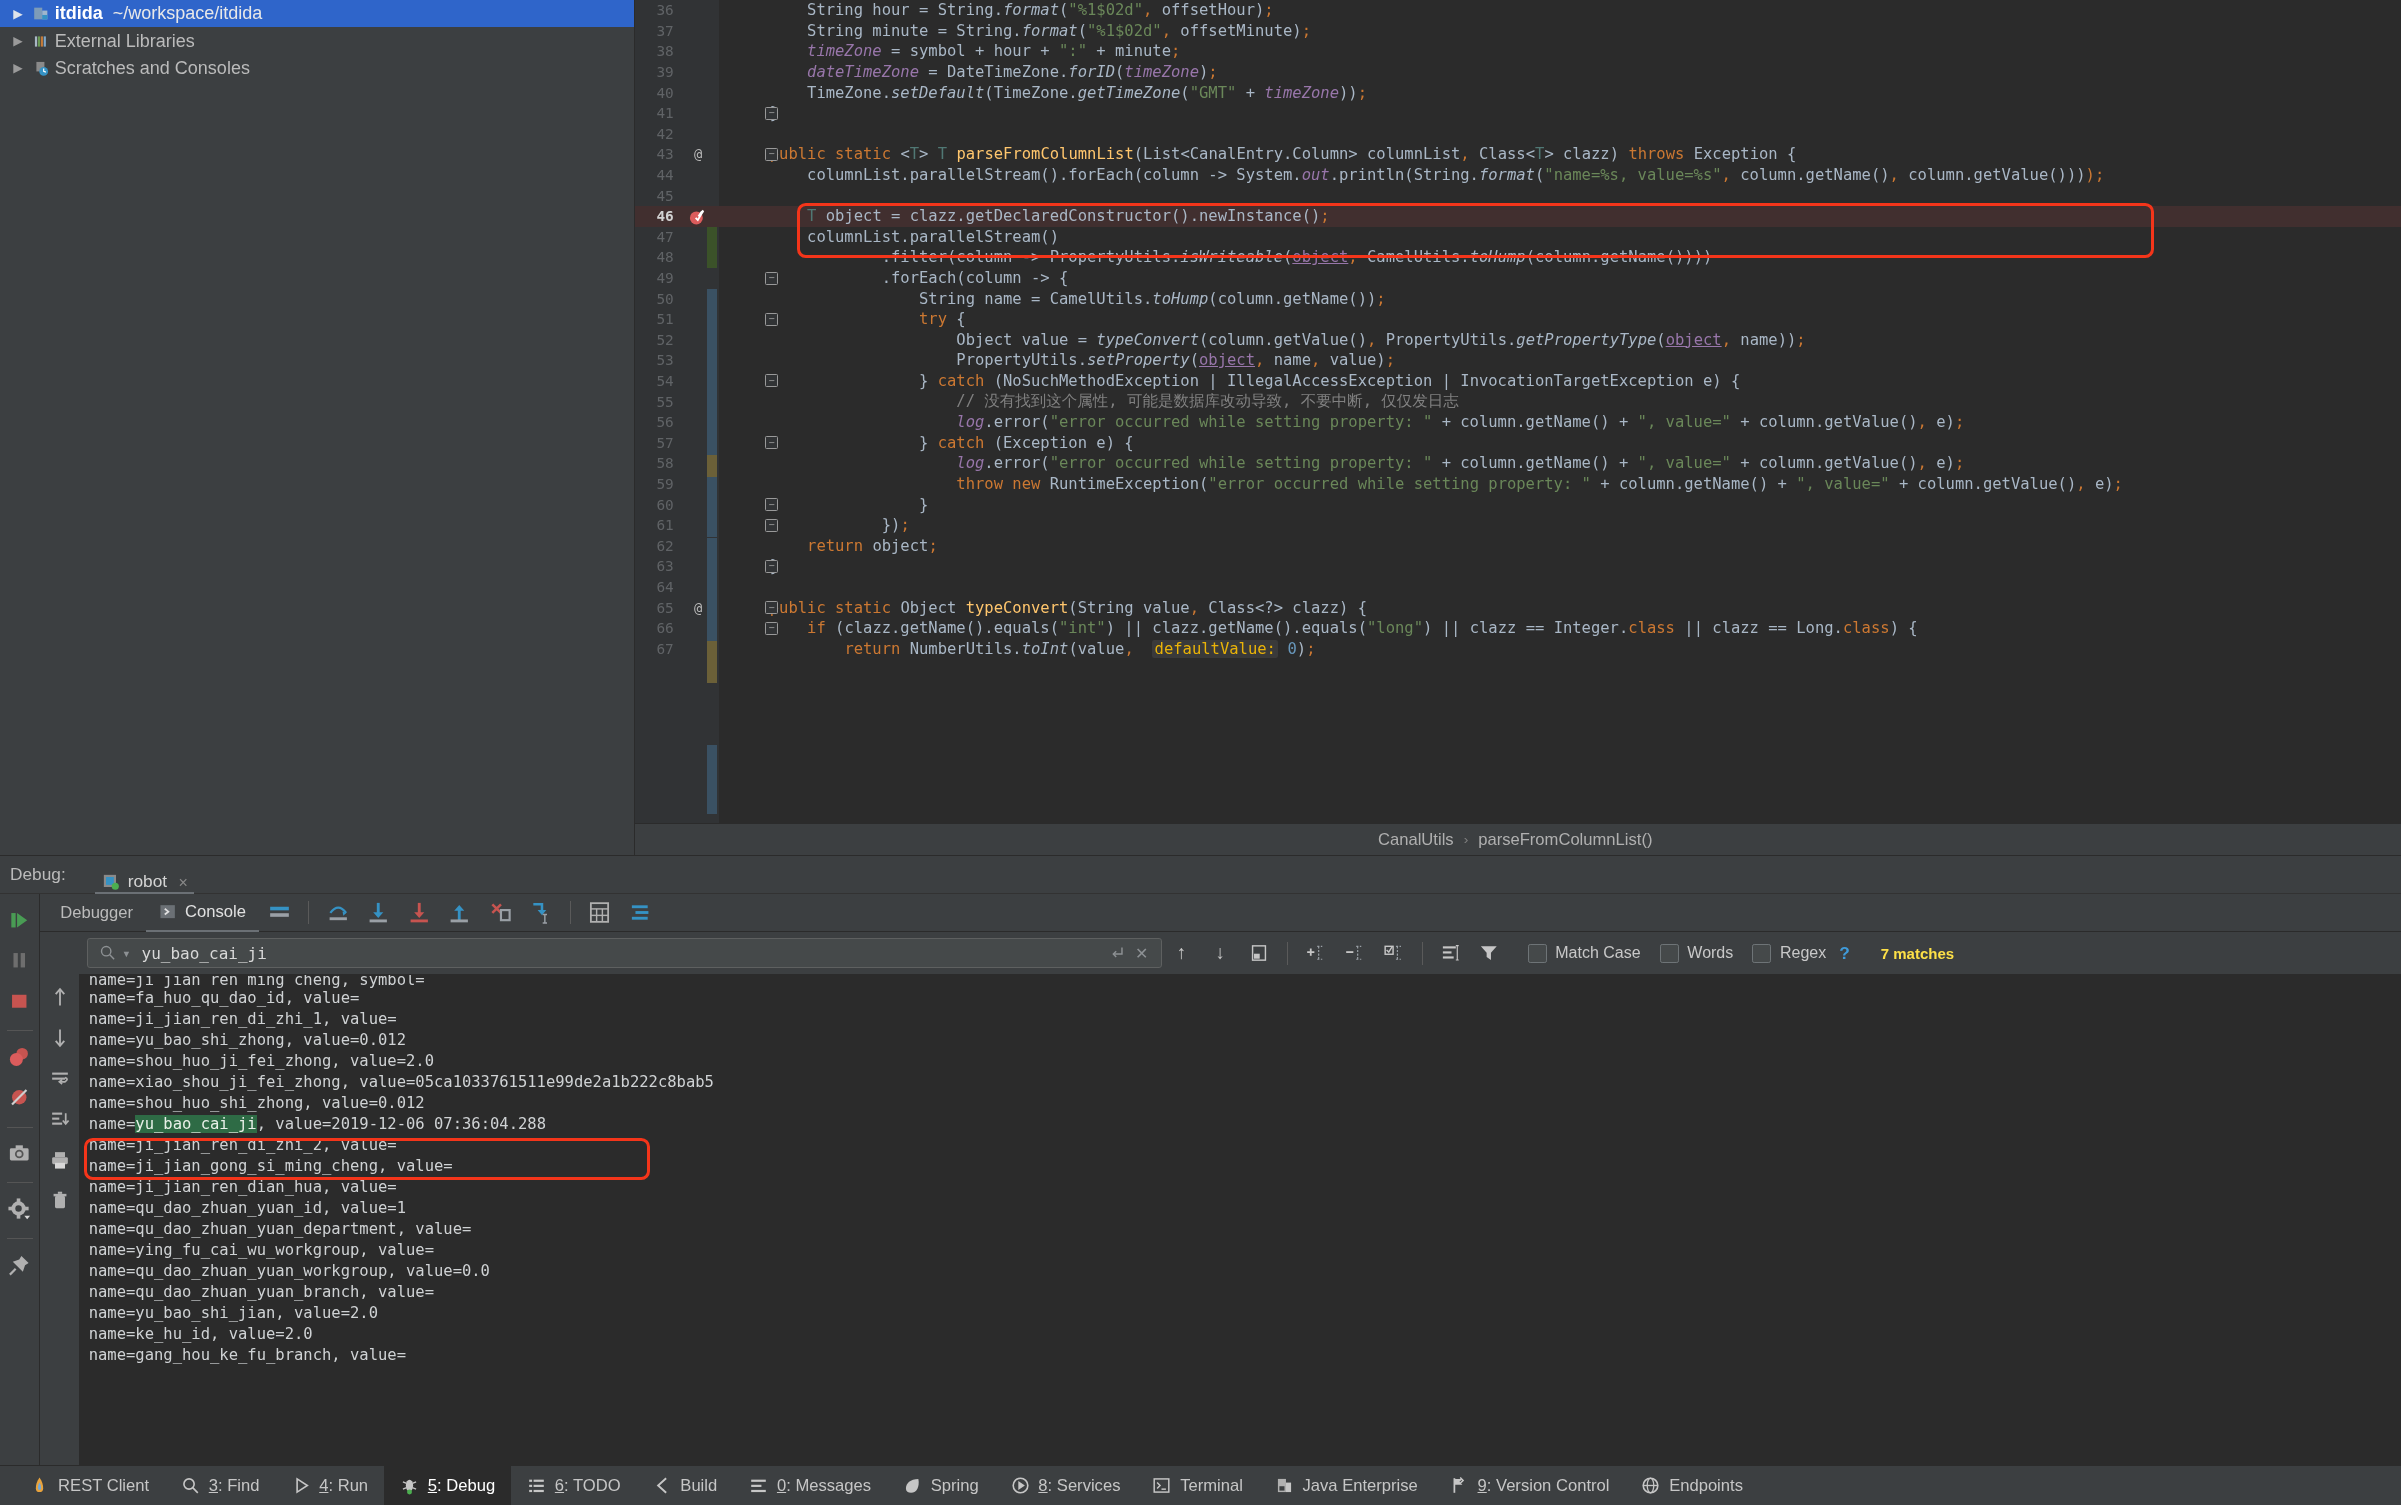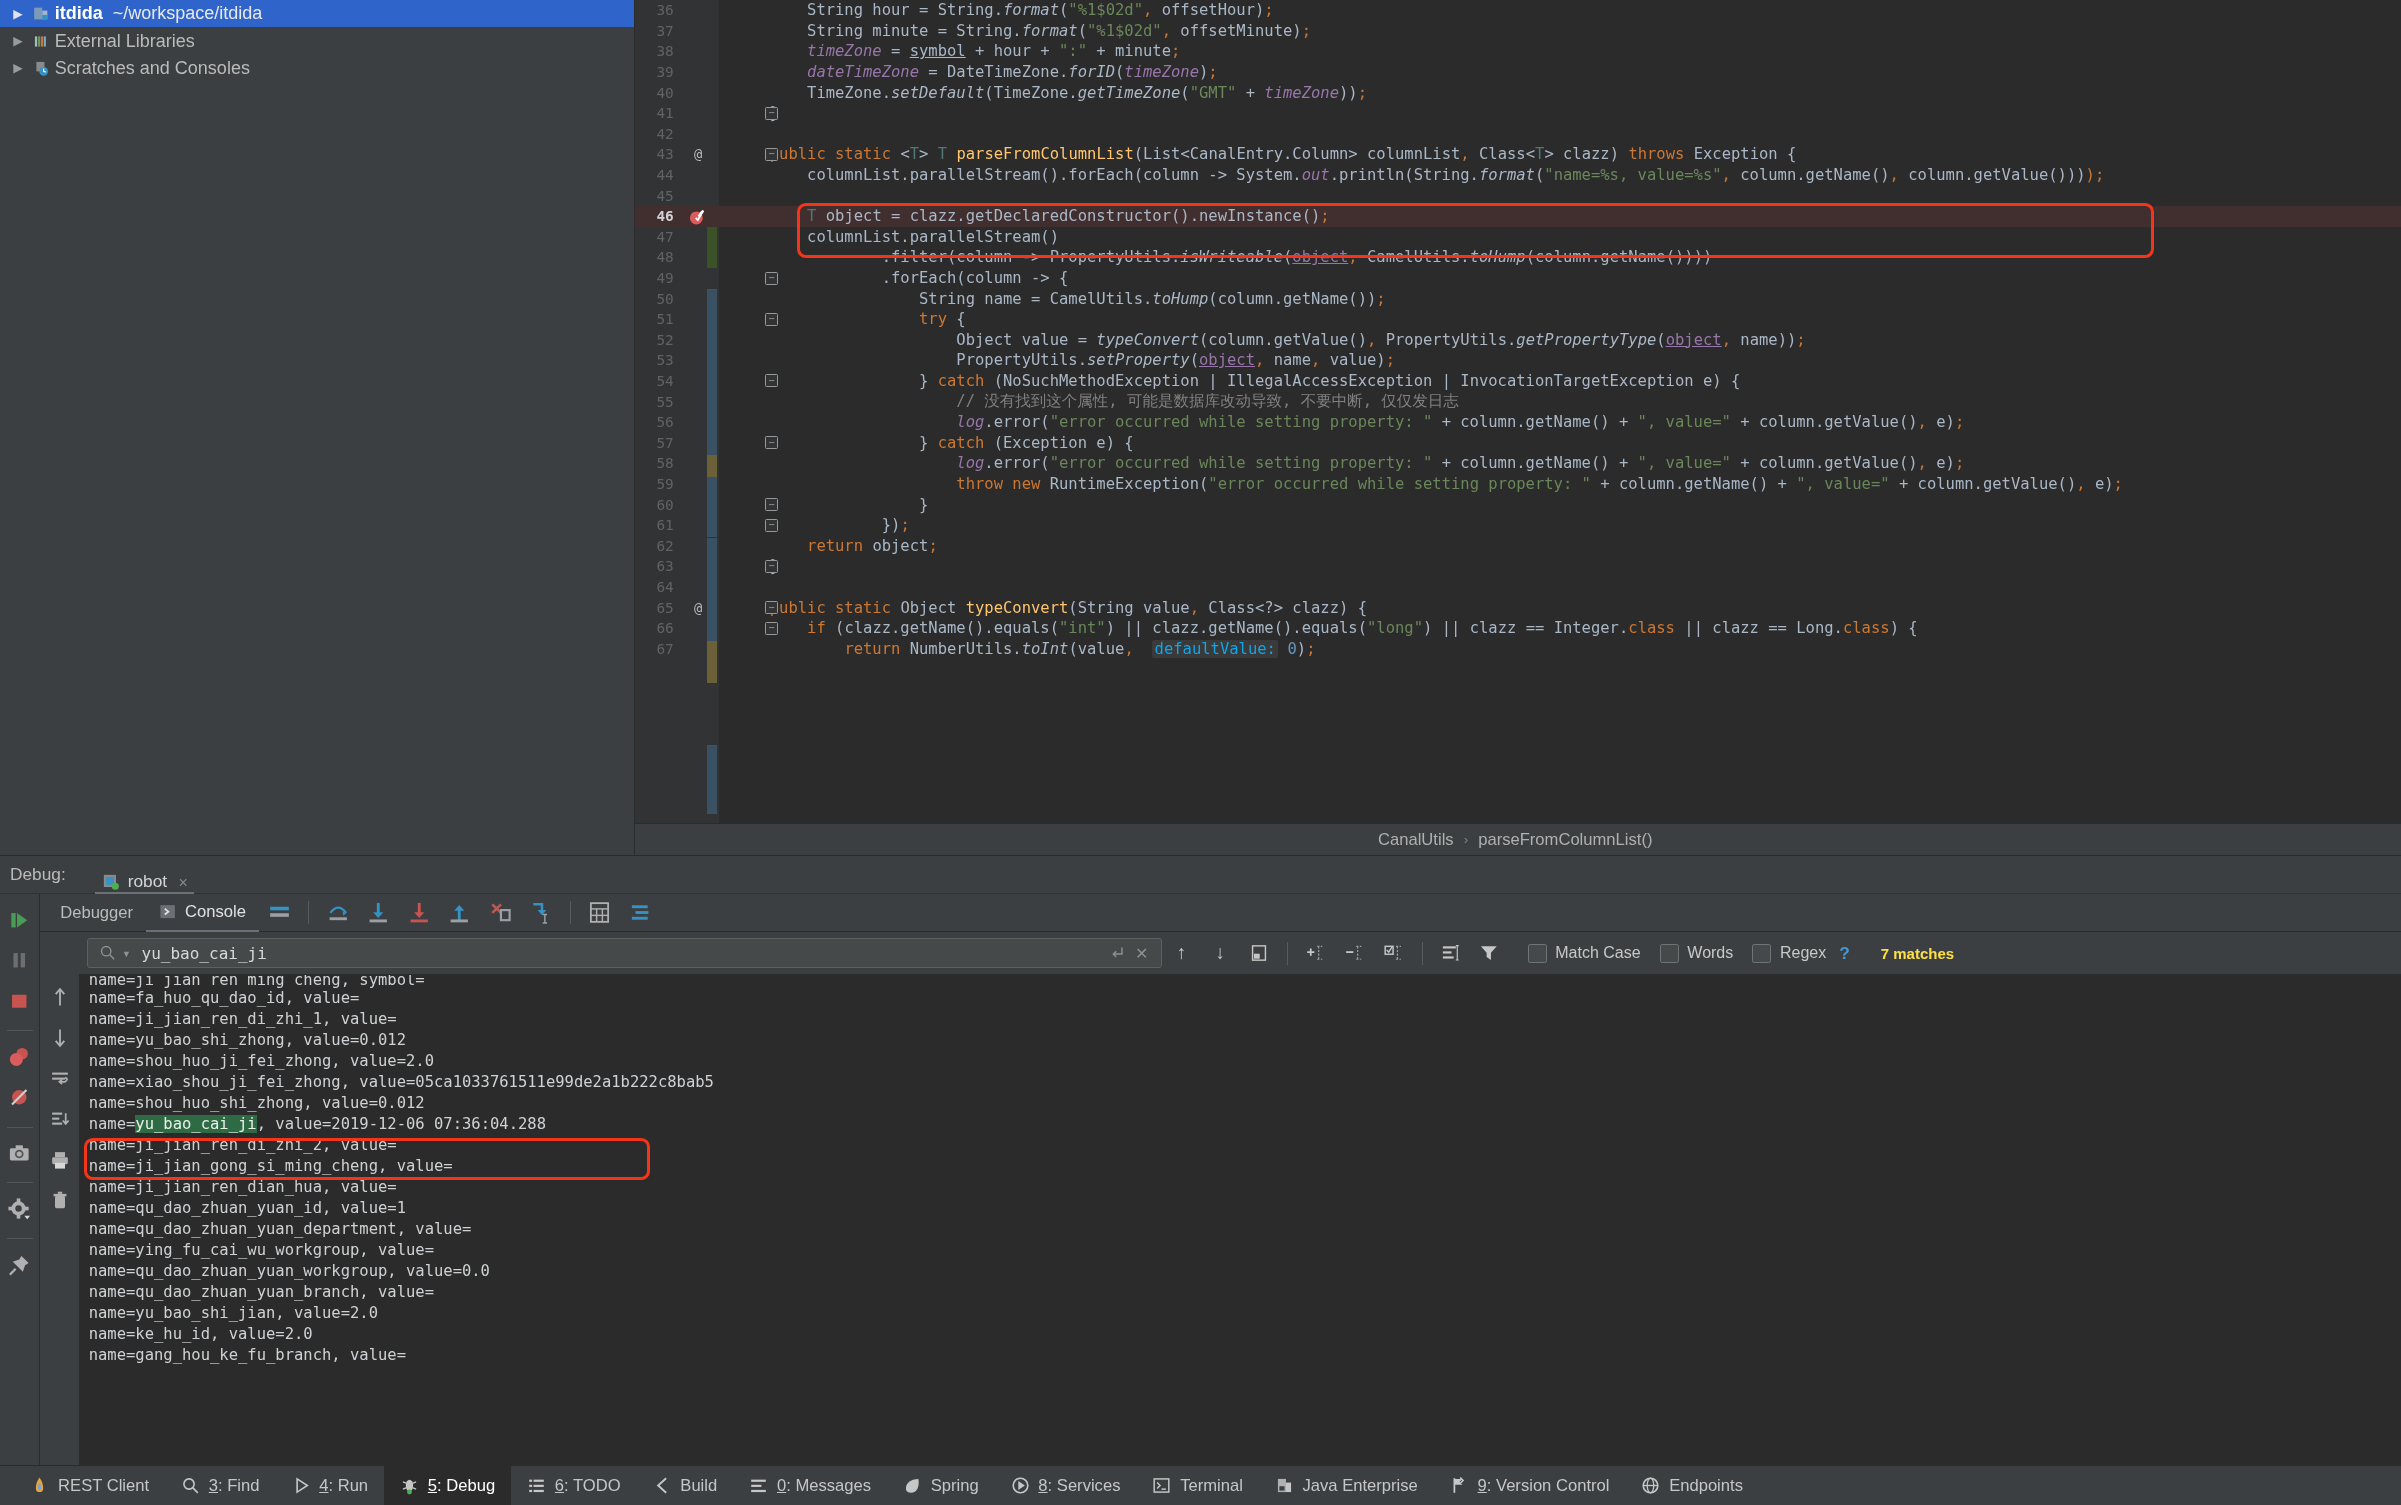--- a/index.html
+++ b/index.html
@@ -112,21 +112,21 @@
   
   .kw  { color: #cc7832; }
   .str { color: #6a8759; }
   .num { color: #6897bb; }
   .cmt { color: #808080; }
   .fn  { color: #ffc66d; }
   .fld { color: #9876aa; font-style: italic; }
   .ital{ font-style: italic; margin-top: 41px; }
   .lnk { color: #9876aa; text-decoration: underline; }
   .tparam { color: #507874; }
-  .hint { color: #0ea5e9; background: #3a3a3a; border-radius: 2.2px; padding: 0 2.2px; }
+  .hint { color: #eab308; background: #3a3a3a; border-radius: 2.2px; padding: 0 2.2px; }
   .sc { color: #cc7832; }
 
   
   .red-box {
     position: absolute;
     border: 3.6px solid #f4351a;
     border-radius: 8.7px;
     pointer-events: none;
   }
 
@@ -344,21 +344,21 @@
         <span class="codetext">        String hour = String.<span class="ital">format</span>(<span class="str">"%1$02d"</span><span class="sc">,</span> offsetHour)<span class="sc">;</span></span>
       </div>
       <div class="code-line">
         <span class="ln">37</span>
         <span class="gut-mark"></span>
         <span class="codetext">        String minute = String.<span class="ital">format</span>(<span class="str">"%1$02d"</span><span class="sc">,</span> offsetMinute)<span class="sc">;</span></span>
       </div>
       <div class="code-line">
         <span class="ln">38</span>
         <span class="gut-mark"></span>
-        <span class="codetext">        <span class="fld">timeZone</span> = <span style="text-decoration:underline">symbol</span> + hour + <span class="str">":"</span> + minute<span class="sc">;</span></span>
+        <span class="codetext">        <span class="fld">timeZone</span> = <span style="">symbol</span> + hour + <span class="str">":"</span> + minute<span class="sc">;</span></span>
       </div>
       <div class="code-line">
         <span class="ln">39</span>
         <span class="gut-mark"></span>
         <span class="codetext">        <span class="fld">dateTimeZone</span> = DateTimeZone.<span class="ital">forID</span>(<span class="fld">timeZone</span>)<span class="sc">;</span></span>
       </div>
       <div class="code-line">
         <span class="ln">40</span>
         <span class="gut-mark"></span>
         <span class="codetext">        TimeZone.<span class="ital">setDefault</span>(TimeZone.<span class="ital">getTimeZone</span>(<span class="str">"GMT"</span> + <span class="fld">timeZone</span>))<span class="sc">;</span></span>

